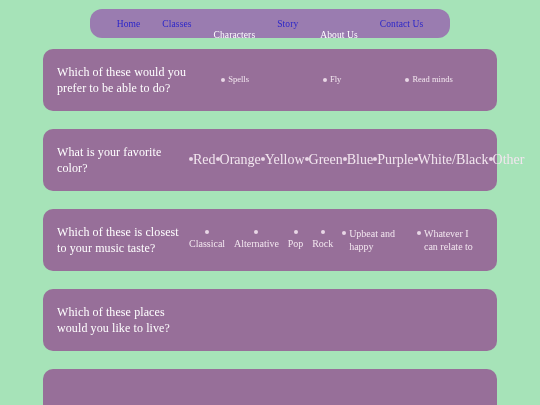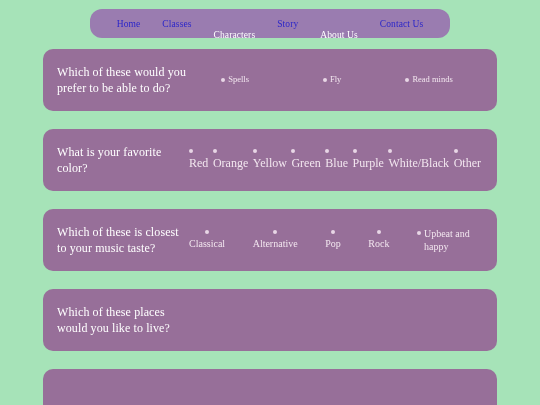--- a/index.html
+++ b/index.html
@@ -83,23 +83,24 @@
     font-size: 8.5px;
     line-height: 1.35;
   }
   
   .options.stacked {
     justify-content: space-between;
     padding-right: 4px;
   }
   .options.stacked .opt {
     display: flex;
-    flex-direction: column;
+    flex-direction: row;
+    align-items: center;
     color: #f2e6ef;
-    font-size: 12px;
+    font-size: 14px;
     line-height: 1.3;
   }
   .options.stacked .opt .dot { margin-bottom: 3px; }
 
   
   .options.mixed {
     justify-content: space-between;
     padding-right: 2px;
   }
   .options.mixed .opt {
@@ -223,20 +224,24 @@
         <span class="opt-label">Pop</span>
       </div>
       <div class="opt">
         <span class="dot"></span>
         <span class="opt-label">Rock</span>
       </div>
       <div class="opt wide">
         <span class="dot"></span>
         <span class="opt-label">Upbeat and happy</span>
       </div>
+      <div class="opt wide">
+        <span class="dot"></span>
+        <span class="opt-label">Whatever I can relate to</span>
+      </div>
     </div>
   </section>
 
   <section class="panel">
     <div class="q-text">Which of these places would you like to live?</div>
   </section>
 
   <section class="panel short">
     <div class="q-text"></div>
   </section>

